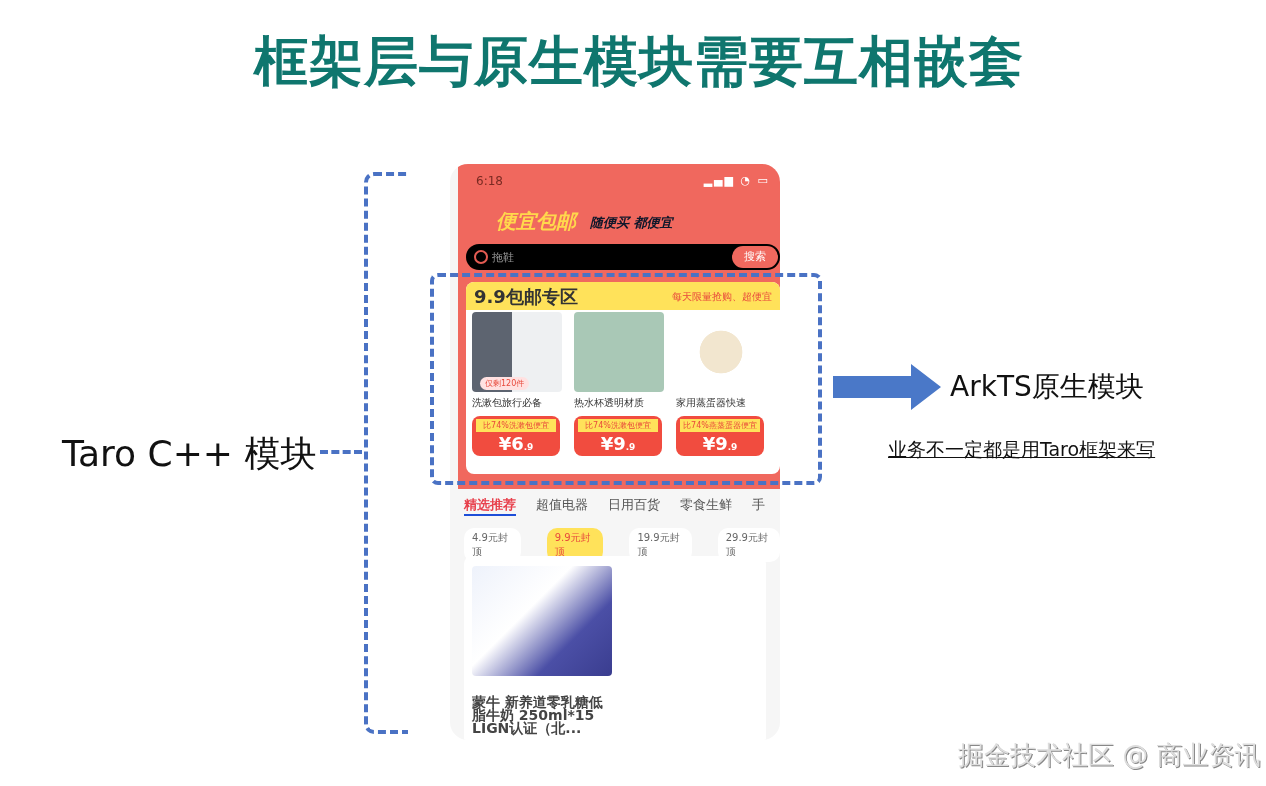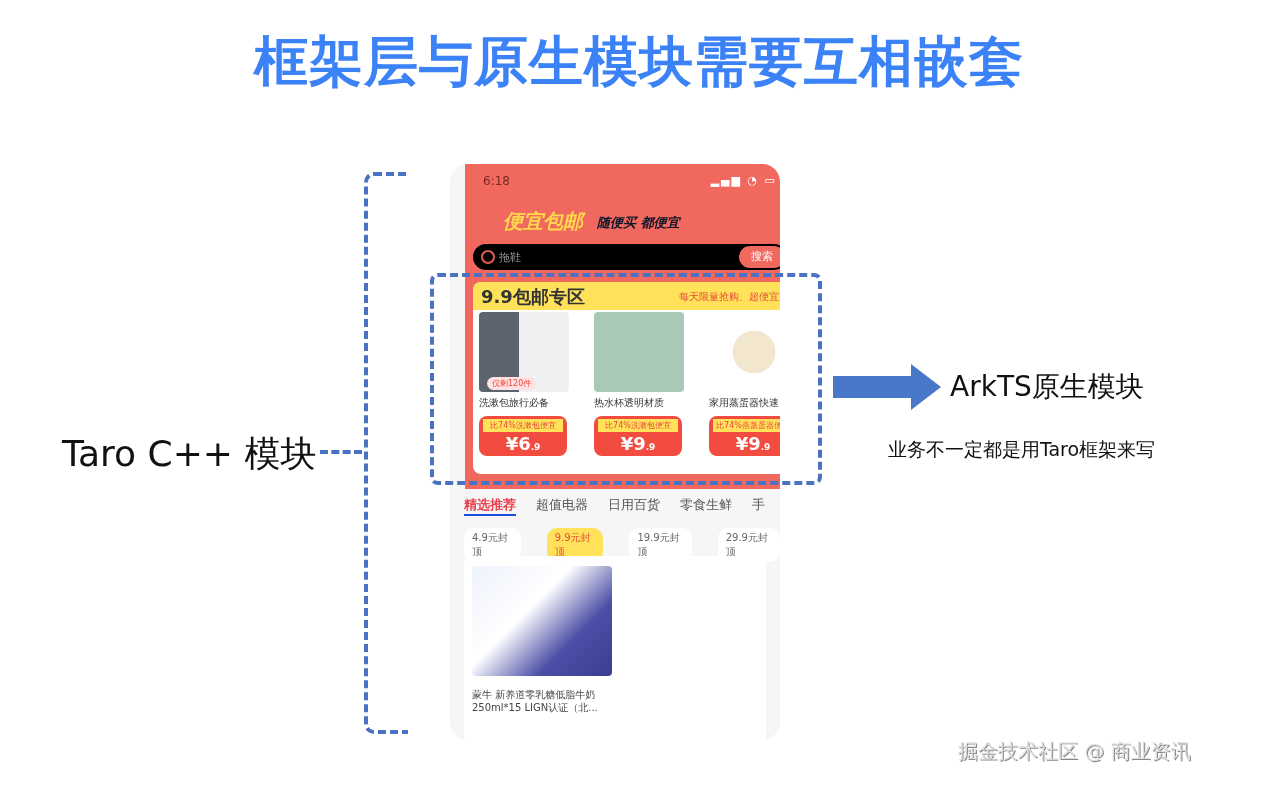--- a/index.html
+++ b/index.html
@@ -1,57 +1,57 @@
 <!DOCTYPE html>
 <html><head>
 <meta charset="utf-8">
 <style>
   html,body{margin:0;padding:0;background:#ffffff;}
   body{width:1266px;height:786px;position:relative;overflow:hidden;font-family:"DejaVu Sans",sans-serif;}
-  .title{position:absolute;left:12px;right:0;top:26px;text-align:center;font-size:54px;font-weight:bold;color:#3b82f6;letter-spacing:1px;}
+  .title{position:absolute;left:12px;right:0;top:26px;text-align:center;font-size:54px;font-weight:bold;color:#0f766e;letter-spacing:1px;}
   .left-label{position:absolute;left:62px;top:430px;font-size:36px;color:#111;}
   .big-bracket{position:absolute;left:364px;top:172px;width:40px;height:554px;border:4px dashed #4a72c4;border-right:none;border-radius:10px 0 0 10px;}
   .connector{position:absolute;left:320px;top:450px;width:42px;border-top:4px dashed #4a72c4;}
   .phone{position:absolute;left:450px;top:164px;width:330px;height:576px;border-radius:18px;overflow:hidden;background:#f6f6f6;}
-  .phone-top{position:absolute;left:15px;top:0;width:330px;height:325px;background:#f0685e;text-decoration:underline;}
+  .phone-top{position:absolute;left:8px;top:0;width:330px;height:325px;background:#f0685e;text-decoration:underline;}
   .status-time{position:absolute;left:18px;top:10px;font-size:12px;color:#7a2a22;}
   .status-icons{position:absolute;right:18px;top:10px;font-size:11px;color:#fff;letter-spacing:2px;}
   .brand{position:absolute;left:38px;top:44px;font-size:20px;font-weight:bold;font-style:italic;color:#ffd84c;}
   .slogan{position:absolute;left:132px;top:50px;font-size:13px;font-style:italic;color:#0f172a;font-weight:bold;}
   .search{position:absolute;left:8px;top:80px;width:314px;height:26px;background:#000000;border-radius:14px;}
   .search-icon{position:absolute;left:8px;top:6px;width:10px;height:10px;border:2px solid #e35b52;border-radius:50%;}
   .search-ph{position:absolute;left:26px;top:6px;font-size:11px;color:#999;}
   .search-btn{position:absolute;right:2px;top:2px;width:46px;height:22px;background:#f0685e;border-radius:11px;color:#fff;font-size:11px;text-align:center;line-height:22px;}
   .zone{position:absolute;left:8px;top:118px;width:314px;height:192px;background:#fff;border-radius:8px;overflow:hidden;}
   .zone-head{height:28px;background:#ffe25a;position:relative;padding-left:36px;}
   .zone-title{position:absolute;left:8px;top:3px;font-size:18px;font-weight:bold;color:#333;}
   .zone-sub{position:absolute;right:8px;top:8px;font-size:10px;color:#e84a3c;}
-  .items{position:absolute;left:6px;top:30px;display:flex;gap:25px;}
+  .items{position:absolute;left:6px;top:30px;display:flex;gap:12px;}
   .item{width:90px;}
   .item-img{width:90px;height:80px;border-radius:4px;position:relative;}
   .item-name{font-size:10px;color:#333;margin-top:4px;white-space:nowrap;overflow:hidden;}
   .price-card{margin-top:6px;width:88px;height:40px;background:#f14c3f;border-radius:8px;position:relative;}
   .price-tag{position:absolute;left:4px;top:3px;right:4px;height:13px;background:#ffe25a;font-size:8px;color:#e84a3c;text-align:center;line-height:13px;}
   .price{position:absolute;left:0;right:0;bottom:2px;text-align:center;color:#fff;font-size:18px;font-weight:bold;}
   .price small{font-size:9px;}
   .stock{position:absolute;left:8px;bottom:2px;background:#ffe1e1;color:#e84a3c;font-size:8px;padding:1px 5px;border-radius:8px;}
   .inner-bracket{position:absolute;left:430px;top:273px;width:384px;height:204px;border:4px dashed #4a72c4;border-radius:8px;}
   .tabs{position:absolute;left:14px;top:332px;display:flex;gap:20px;font-size:13px;color:#555;}
   .tab.active{color:#e8404c;font-weight:bold;border-bottom:2px solid #1d4ed8;}
   .chips{position:absolute;left:14px;top:364px;display:flex;gap:26px;}
   .chip{font-size:10px;color:#666;background:#fff;border-radius:10px;padding:3px 8px;}
   .chip.active{background:#ffe25a;color:#e84a3c;}
   .products{position:absolute;left:14px;top:392px;width:302px;height:190px;background:#fff;border-radius:8px;display:flex;gap:12px;padding:10px 8px;box-sizing:border-box;}
   .product{width:140px;}
   .product-img{width:140px;height:110px;background:linear-gradient(135deg,#eef2fb 0%,#ffffff 40%,#4b4fa6 70%,#3a3d8f 100%);border-radius:4px;}
-  .product-name{font-size:10px;color:#444;margin-top:12px;line-height:13px;}
+  .product-name{font-size:14px;color:#444;margin-top:20px;line-height:13px;font-weight:bold;}
   .arrow{position:absolute;left:833px;top:364px;}
   .right-label{position:absolute;left:950px;top:368px;font-size:28px;color:#111;}
-  .right-note{position:absolute;left:888px;top:437px;font-size:19px;color:#111;}
-  .watermark{position:absolute;left:958px;top:738px;font-size:20px;color:#ddd;text-shadow:1px 1px 0 #888;}
+  .right-note{position:absolute;left:888px;top:437px;font-size:19px;color:#111;text-decoration:underline;}
+  .watermark{position:absolute;left:958px;top:738px;font-size:26px;color:#ddd;text-shadow:1px 1px 0 #888;}
 </style>
 </head>
 <body>
 
 <div class="title">框架层与原生模块需要互相嵌套</div>
 
 <div class="left-label">Taro C++ 模块</div>
 <div class="connector"></div>
 <div class="big-bracket"></div>
 

